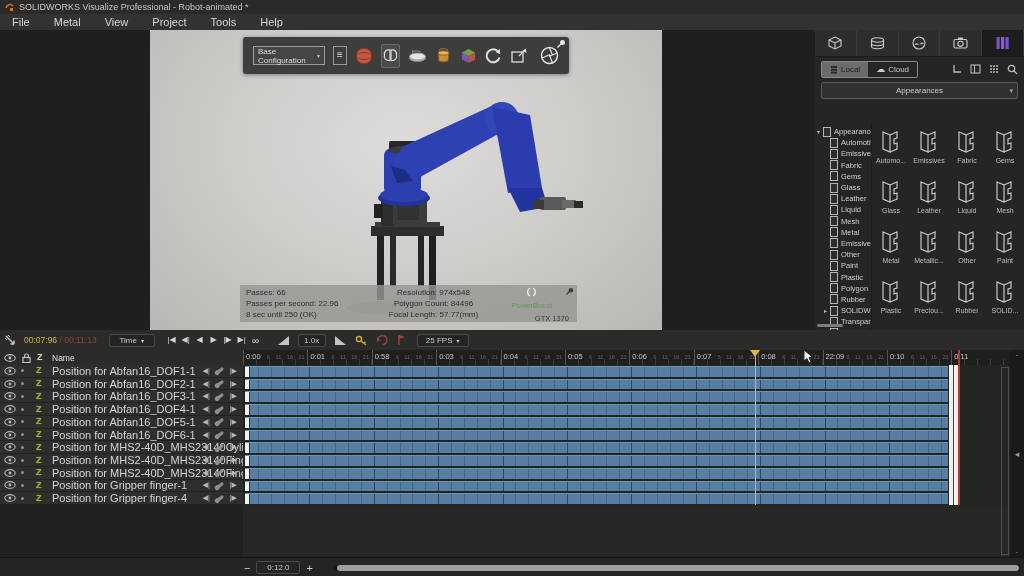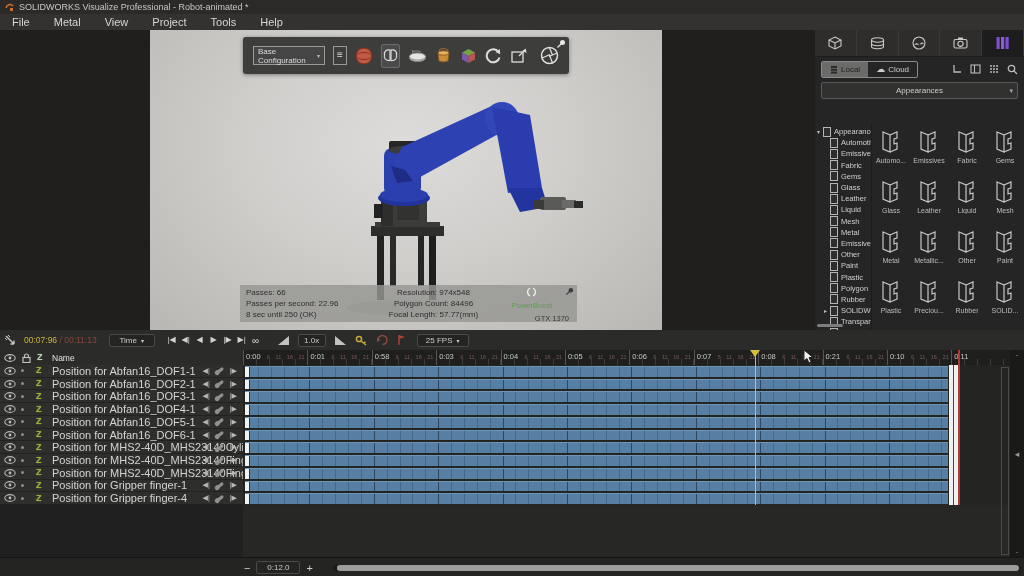--- a/index.html
+++ b/index.html
@@ -716,21 +716,21 @@
         </div>
         <div class="rcell">
           <span class="rmaj">0:07</span>
           <span class="rmin">6 11 16 21</span>
         </div>
         <div class="rcell">
           <span class="rmaj">0:08</span>
           <span class="rmin">6 11 16 21</span>
         </div>
         <div class="rcell">
-          <span class="rmaj">0:21</span>
+          <span class="rmaj">22:09</span>
           <span class="rmin">6 11 16 21</span>
         </div>
         <div class="rcell">
           <span class="rmaj">0:10</span>
           <span class="rmin">6 11 16 21</span>
         </div>
         <div class="rcell">
           <span class="rmaj">0:11</span>
           <span class="rmin"></span>
         </div>

